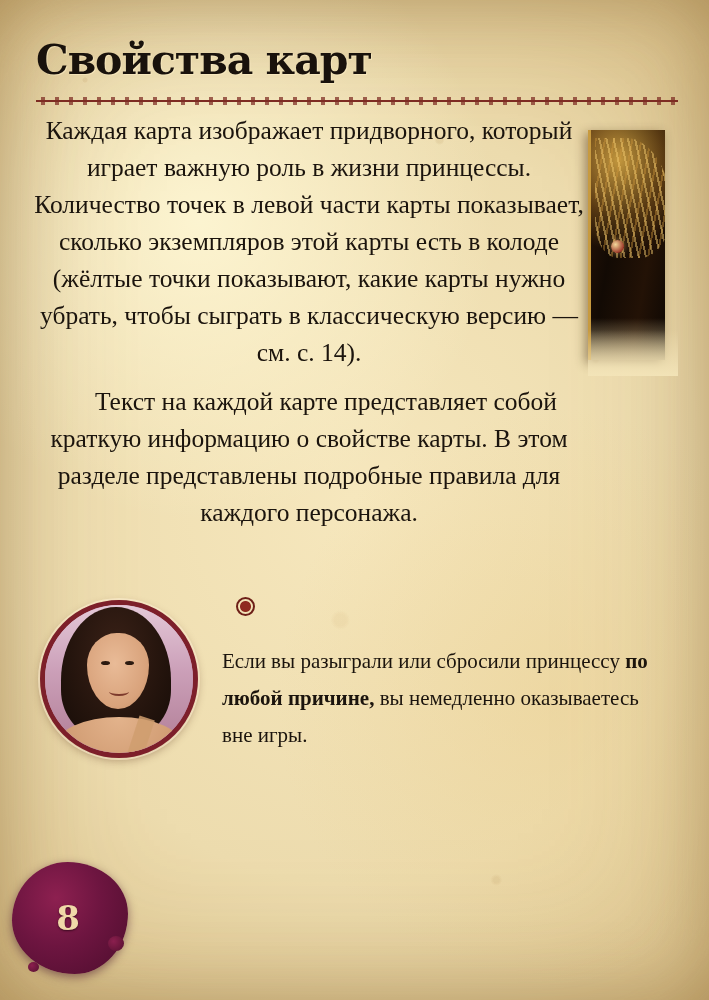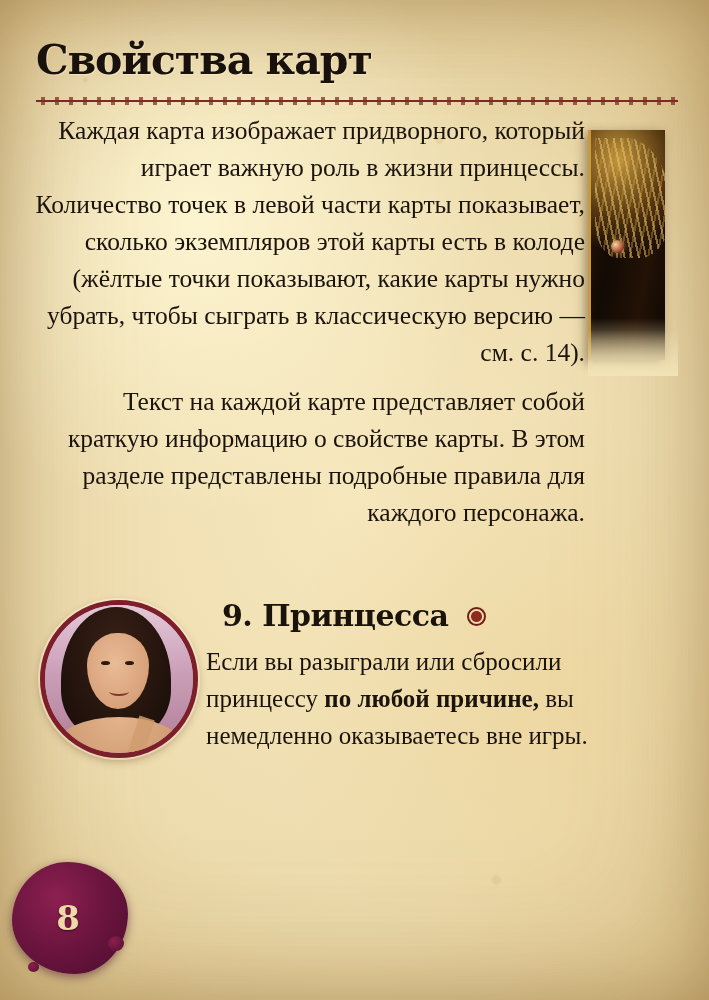--- a/index.html
+++ b/index.html
@@ -105,21 +105,21 @@
   
   .body-text {
     position: absolute;
     left: 33px;
     top: 112px;
     width: 552px;
     font-family: "Liberation Serif", serif;
     font-size: 25.5px;
     line-height: 37px;
     color: #1b140d;
-    text-align: right;
+    text-align: center;
   }
   .body-text p { margin: 0; }
   .body-text p.indent { text-indent: 34px; margin-top: 12px; }
 
   
   .card-sliver {
     position: absolute;
     left: 588px;
     top: 130px;
     width: 74px;
@@ -258,25 +258,25 @@
     vertical-align: middle;
     margin-left: 14px;
     width: 19px; height: 19px;
     border-radius: 50%;
     border: 2px solid #6d1f18;
     background: radial-gradient(circle at 50% 50%, #8f2a1f 0 5px, rgba(255,255,255,0) 6px);
     box-sizing: border-box;
   }
   .entry-body {
     position: absolute;
-    left: 166px;
+    left: 182px;
     top: 47px;
     width: 452px;
     font-family: "Liberation Serif", serif;
-    font-size: 25px;
+    font-size: 21px;
     line-height: 37px;
     color: #1b140d;
   }
   .entry-body b { font-weight: bold; }
 
   
   .seal {
     position: absolute;
     left: 12px;
     bottom: 22px;
@@ -355,21 +355,20 @@
       <div class="hair"></div>
       <div class="face"></div>
       <div class="eye-l"></div>
       <div class="eye-r"></div>
       <div class="smile"></div>
       <div class="shoulders"></div>
       <div class="strap"></div>
     </div>
 
     <div class="entry-head">
-      <span class="entry-title">9. Принцесса</span>
       <span class="dot"></span>
     </div>
 
     <div class="entry-body">
       <span>Если вы разыграли или сбросили принцессу </span><b>по любой причине,</b><span> вы немедленно оказываетесь вне игры.</span>
     </div>
 
   </div>
 
   <div class="seal">

